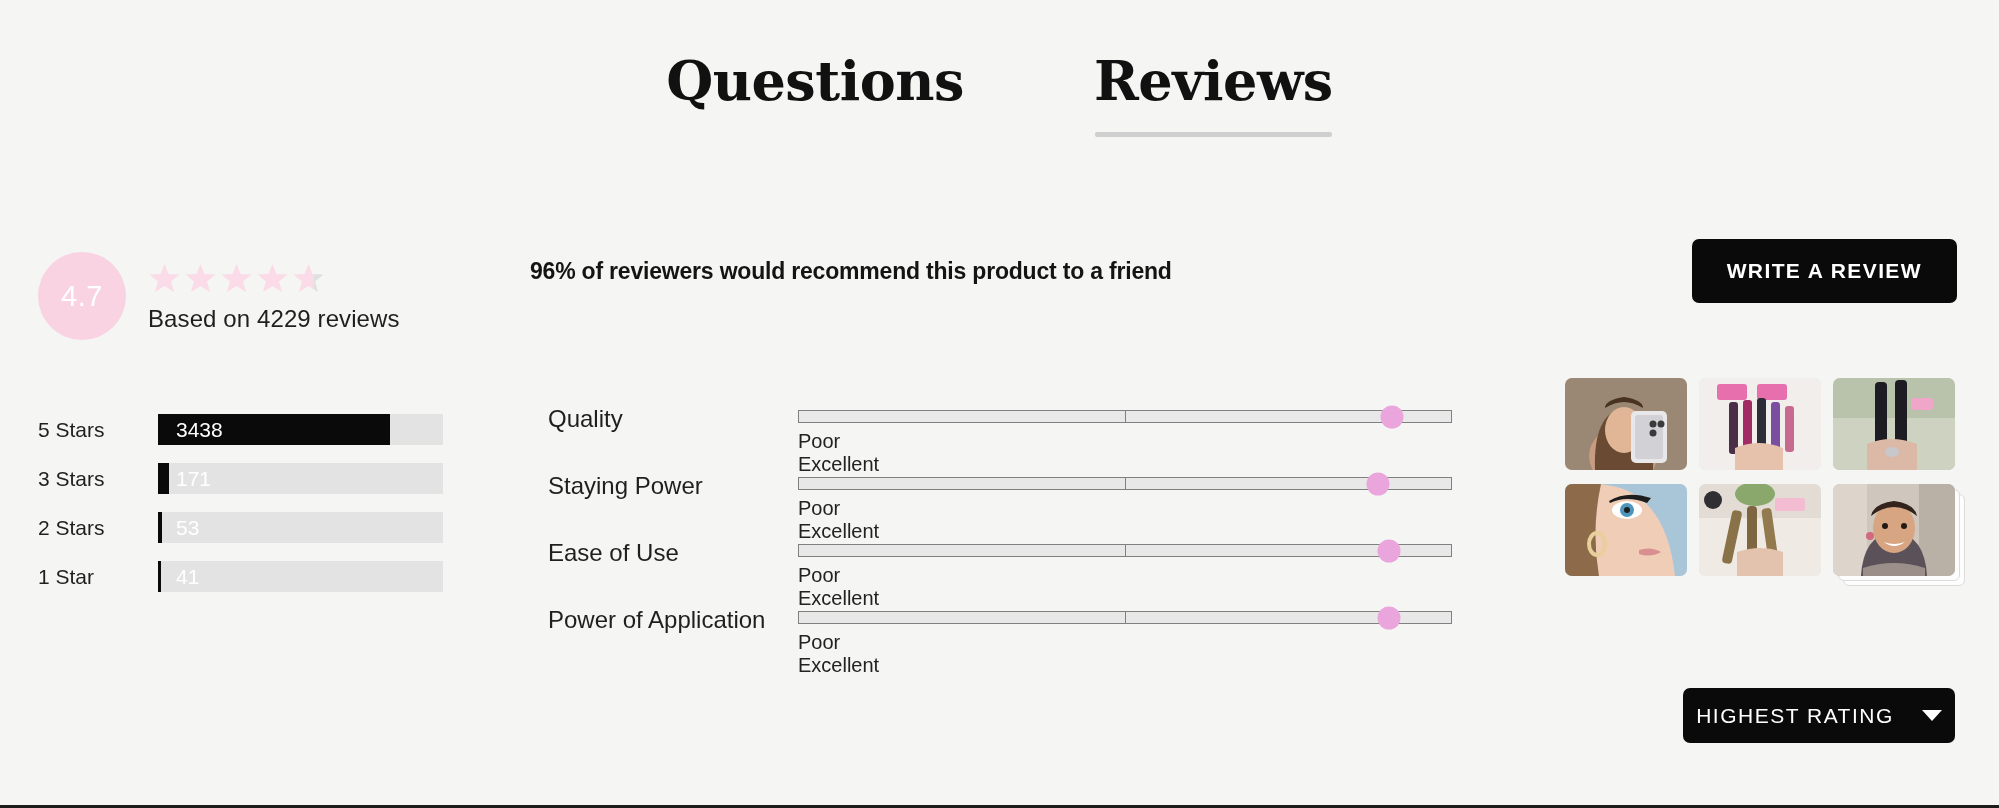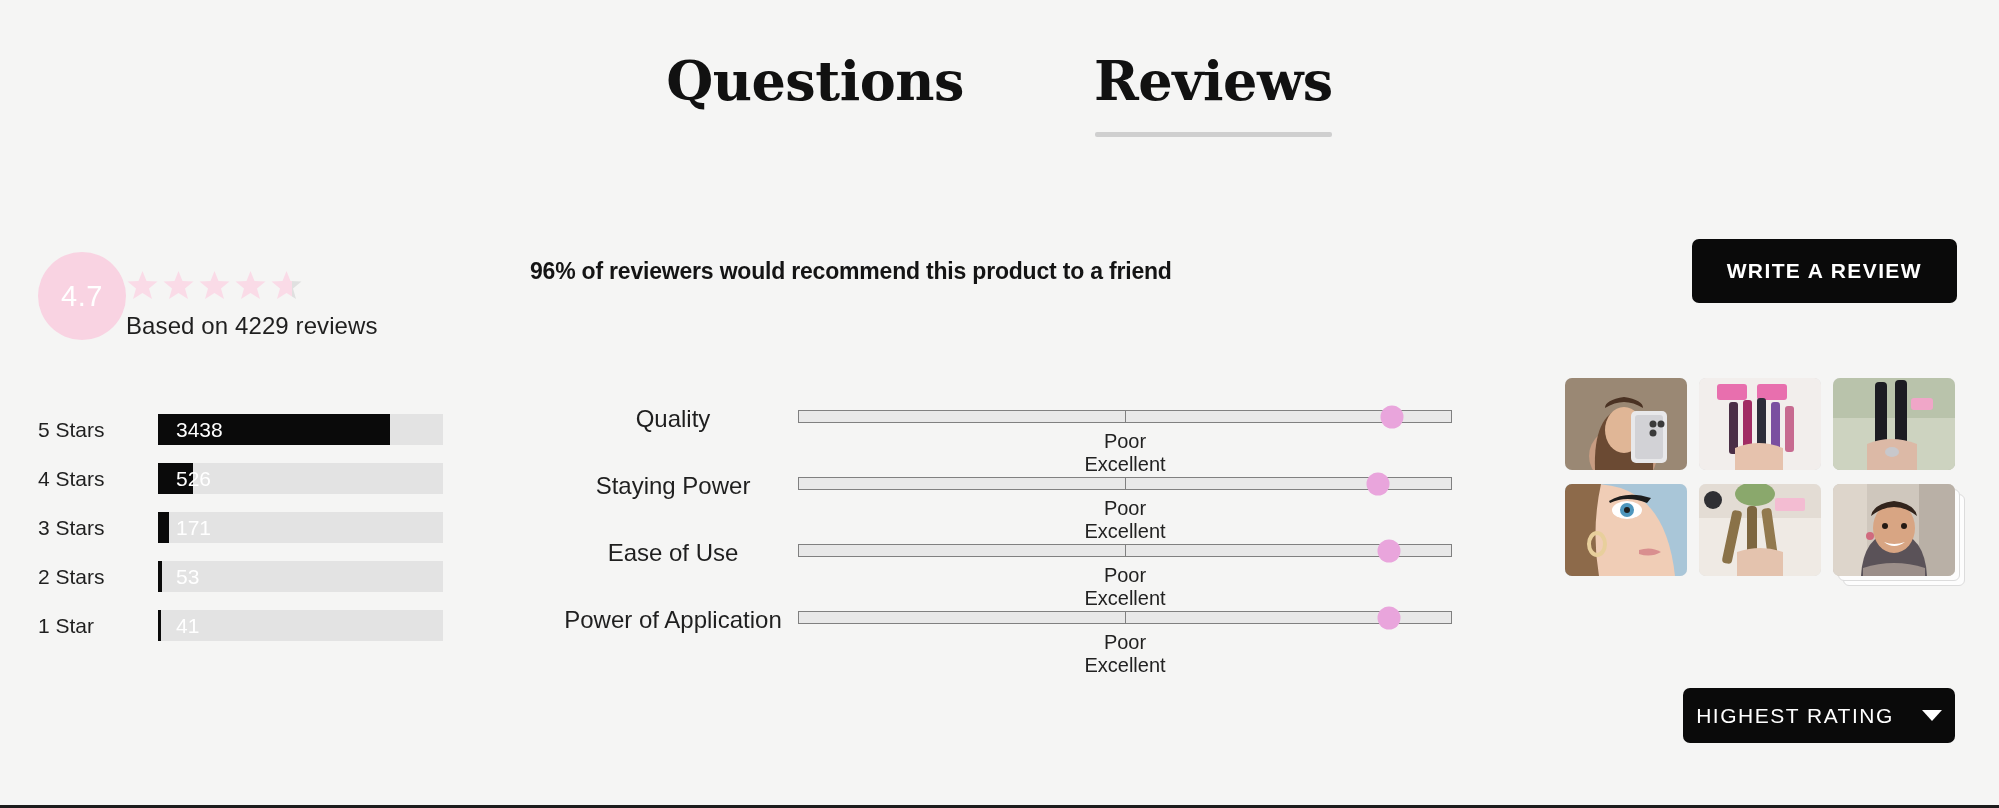--- a/index.html
+++ b/index.html
@@ -50,21 +50,22 @@
     background: #cfcfcf;
     border-radius: 2px;
   }
 
   
   .summary {
     position: absolute;
     left: 38px;
     top: 252px;
     display: flex;
-    align-items: flex-end;
+    align-items: flex-start;
+    gap: 22px;
   }
   .score-badge {
     width: 88px; height: 88px;
     border-radius: 50%;
     background: #f9d3e2;
     display: flex;
     align-items: center;
     justify-content: center;
     color: #ffffff;
     font-size: 29px;
@@ -137,21 +138,20 @@
     font-weight: bold;
     color: #141414;
     letter-spacing: -0.2px;
   }
 
   
   .attributes {
     position: absolute;
     left: 548px;
     top: 396px;
-    text-align: center;
   }
   .attr-row {
     display: flex;
     align-items: flex-start;
     height: 67px;
   }
   .attr-name {
     width: 250px;
     font-size: 24px;
     color: #1f1f1f;
@@ -339,27 +339,20 @@
 
 <div class="histogram">
   <div class="hist-row">
     <div class="hist-label">5 Stars</div>
     <div class="hist-track">
       <div class="hist-fill" style="width: 81.3%;"></div>
       <div class="hist-count">3438</div>
     </div>
   </div>
   <div class="hist-row">
-    <div class="hist-label">4 Stars</div>
-    <div class="hist-track">
-      <div class="hist-fill" style="width: 12.4%;"></div>
-      <div class="hist-count">526</div>
-    </div>
-  </div>
-  <div class="hist-row">
     <div class="hist-label">3 Stars</div>
     <div class="hist-track">
       <div class="hist-fill" style="width: 4%;"></div>
       <div class="hist-count">171</div>
     </div>
   </div>
   <div class="hist-row">
     <div class="hist-label">2 Stars</div>
     <div class="hist-track">
       <div class="hist-fill" style="width: 1.25%;"></div>

